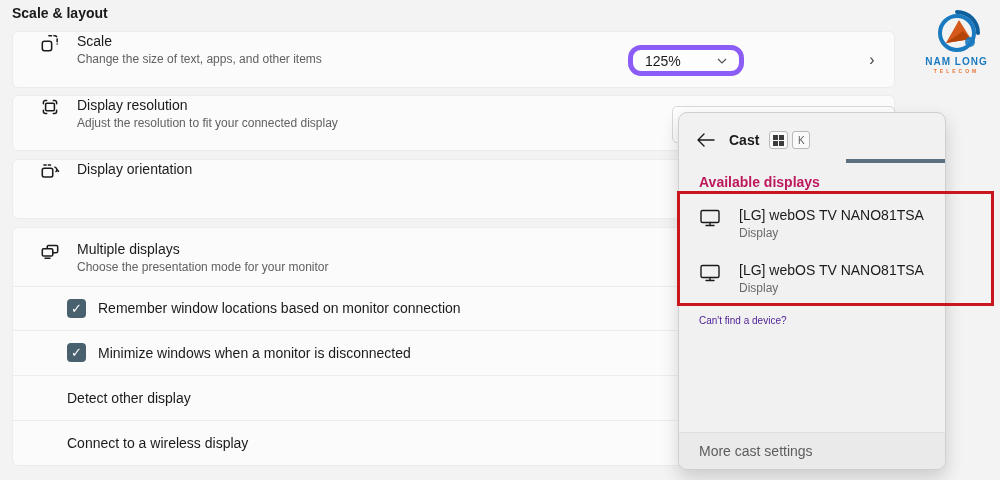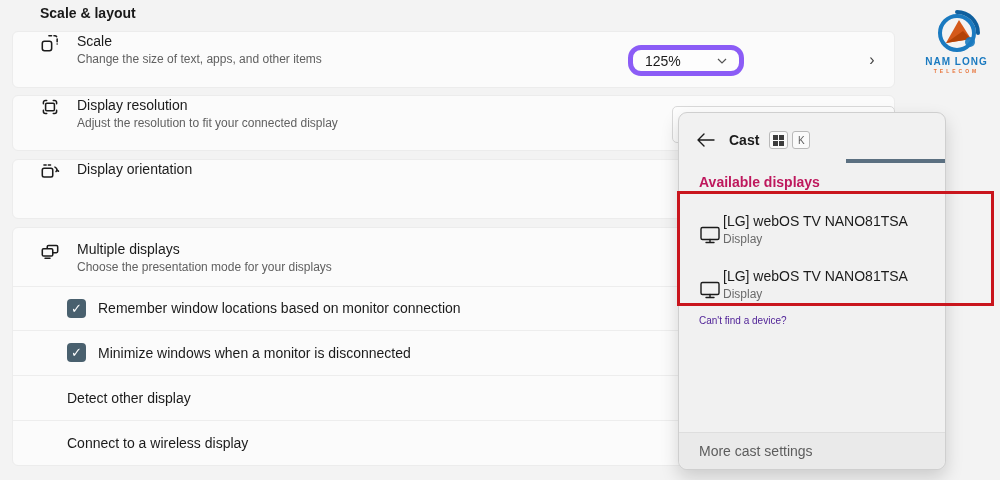--- a/index.html
+++ b/index.html
@@ -6,21 +6,21 @@
   html,body { width:1000px; height:480px; }
   body {
     position:relative;
     background:#f3f3f3;
     font-family:"Liberation Sans","DejaVu Sans",sans-serif;
     color:#1b1b1b;
     overflow:hidden;
   }
   .page-heading {
     position:absolute; left:12px; top:5px;
-    font-size:14px; font-weight:700; color:#191919;margin-left:28px;
+    font-size:14px; font-weight:700; color:#191919;
   }
   
   .card {
     position:absolute; left:12px; width:883px;
     background:#fbfbfb; border:1px solid #ececec; border-radius:6px;
     z-index:1;
   }
   #card-scale { top:31px; height:57px; }
   #card-resolution { top:95px; height:56px; }
   #card-orientation { top:159px; height:60px; }
@@ -88,21 +88,21 @@
   #cast-progress {
     position:absolute; top:46px; right:0; width:99px; height:4px;
     background:#5b7081;
   }
   .cast-section-heading {
     position:absolute; left:20px; top:61px;
     font-size:14px; font-weight:700; color:#be185d;
   }
   .device-list { position:absolute; left:0; top:86px; right:0; }
   .device-item {
-    display:flex; align-items:flex-end; gap:0;
+    display:flex; align-items:flex-start; gap:16px;
     padding:8px 20px; height:55px;
   }
   .device-icon { width:24px; height:22px; flex:0 0 auto; display:flex; align-items:center; }
   .device-name { font-size:14px; color:#1b1b1b; line-height:17px; }
   .device-type { font-size:12px; color:#6b6b6b; margin-top:2px; }
   .cast-help-link {
     position:absolute; left:20px; top:202px;
     font-size:10px; color:#4c1d95; cursor:default;
   }
   .cast-footer {
@@ -196,21 +196,21 @@
     <div class="row-main" style="position:static; margin-left:26px;">
       <div class="row-icon">
         <svg class="stroke-icon" width="22" height="22" viewBox="0 0 20 20">
           <rect x="7.5" y="5" width="9.5" height="6.5" rx="1.2"></rect>
           <rect x="3" y="8" width="9.5" height="6.5" rx="1.2" fill="#fbfbfb"></rect>
           <path d="M5.5 16.5 h4.5"></path>
         </svg>
       </div>
       <div>
         <div class="row-title">Multiple displays</div>
-        <div class="row-subtitle">Choose the presentation mode for your displays</div>
+        <div class="row-subtitle">Choose the presentation mode for your monitor</div>
       </div>
     </div>
   </div>
   <div class="sub-row" id="row-remember">
     <div class="checkbox">✓</div>
     <div class="check-label">Remember window locations based on monitor connection</div>
   </div>
   <div class="sub-row" id="row-minimize">
     <div class="checkbox">✓</div>
     <div class="check-label">Minimize windows when a monitor is disconnected</div>

